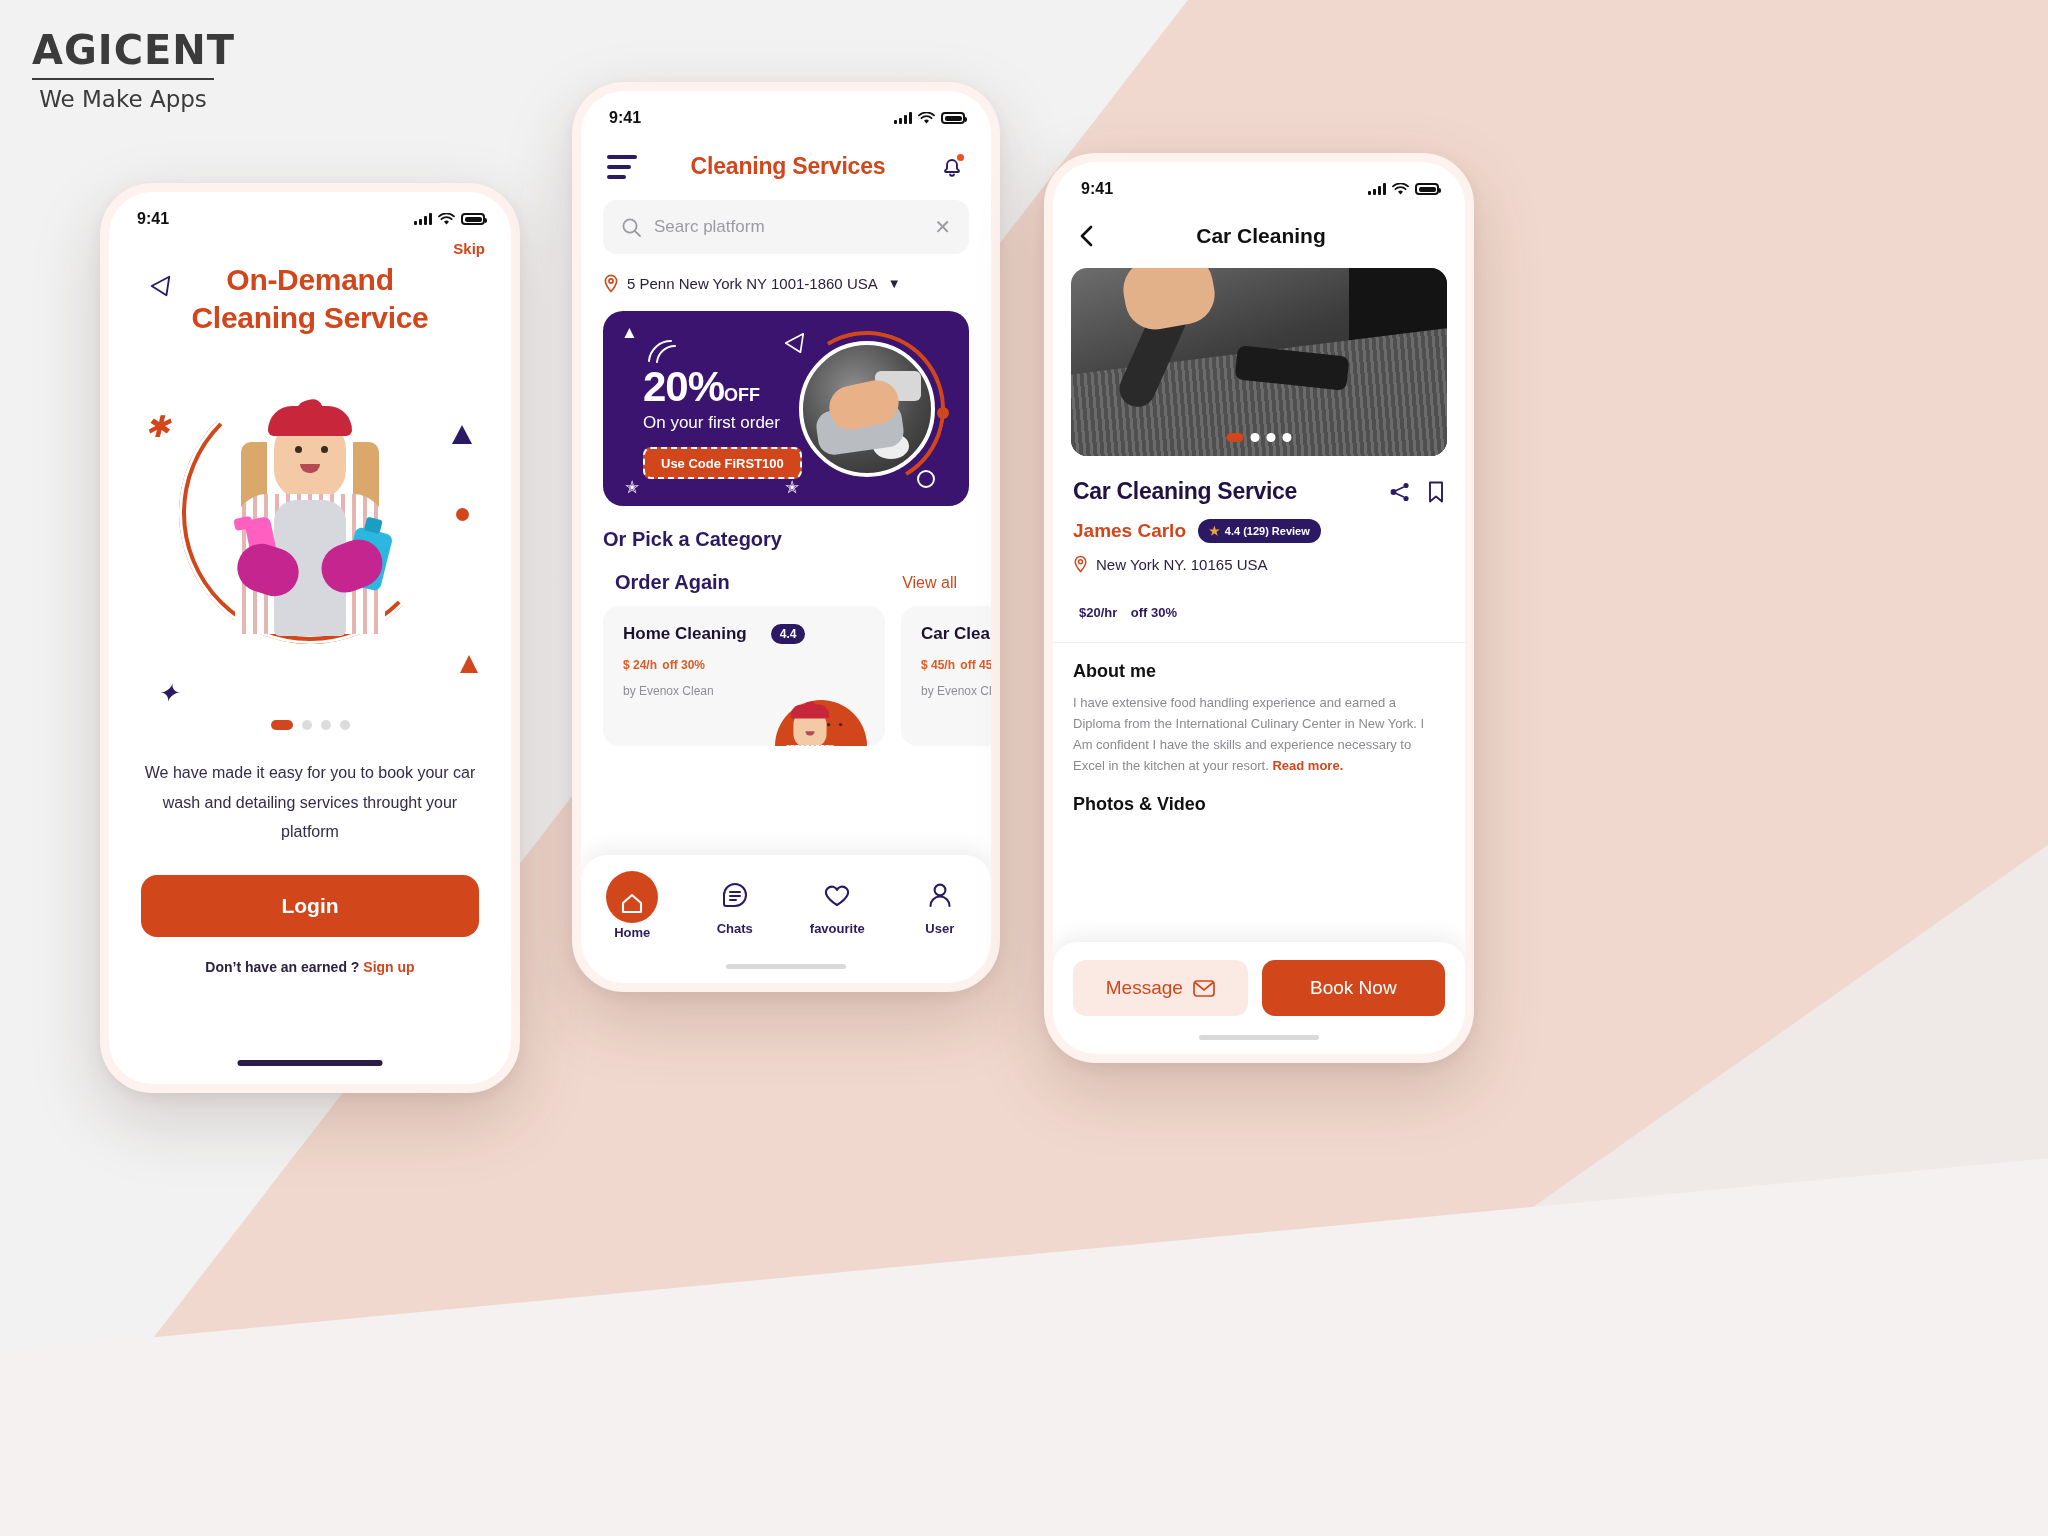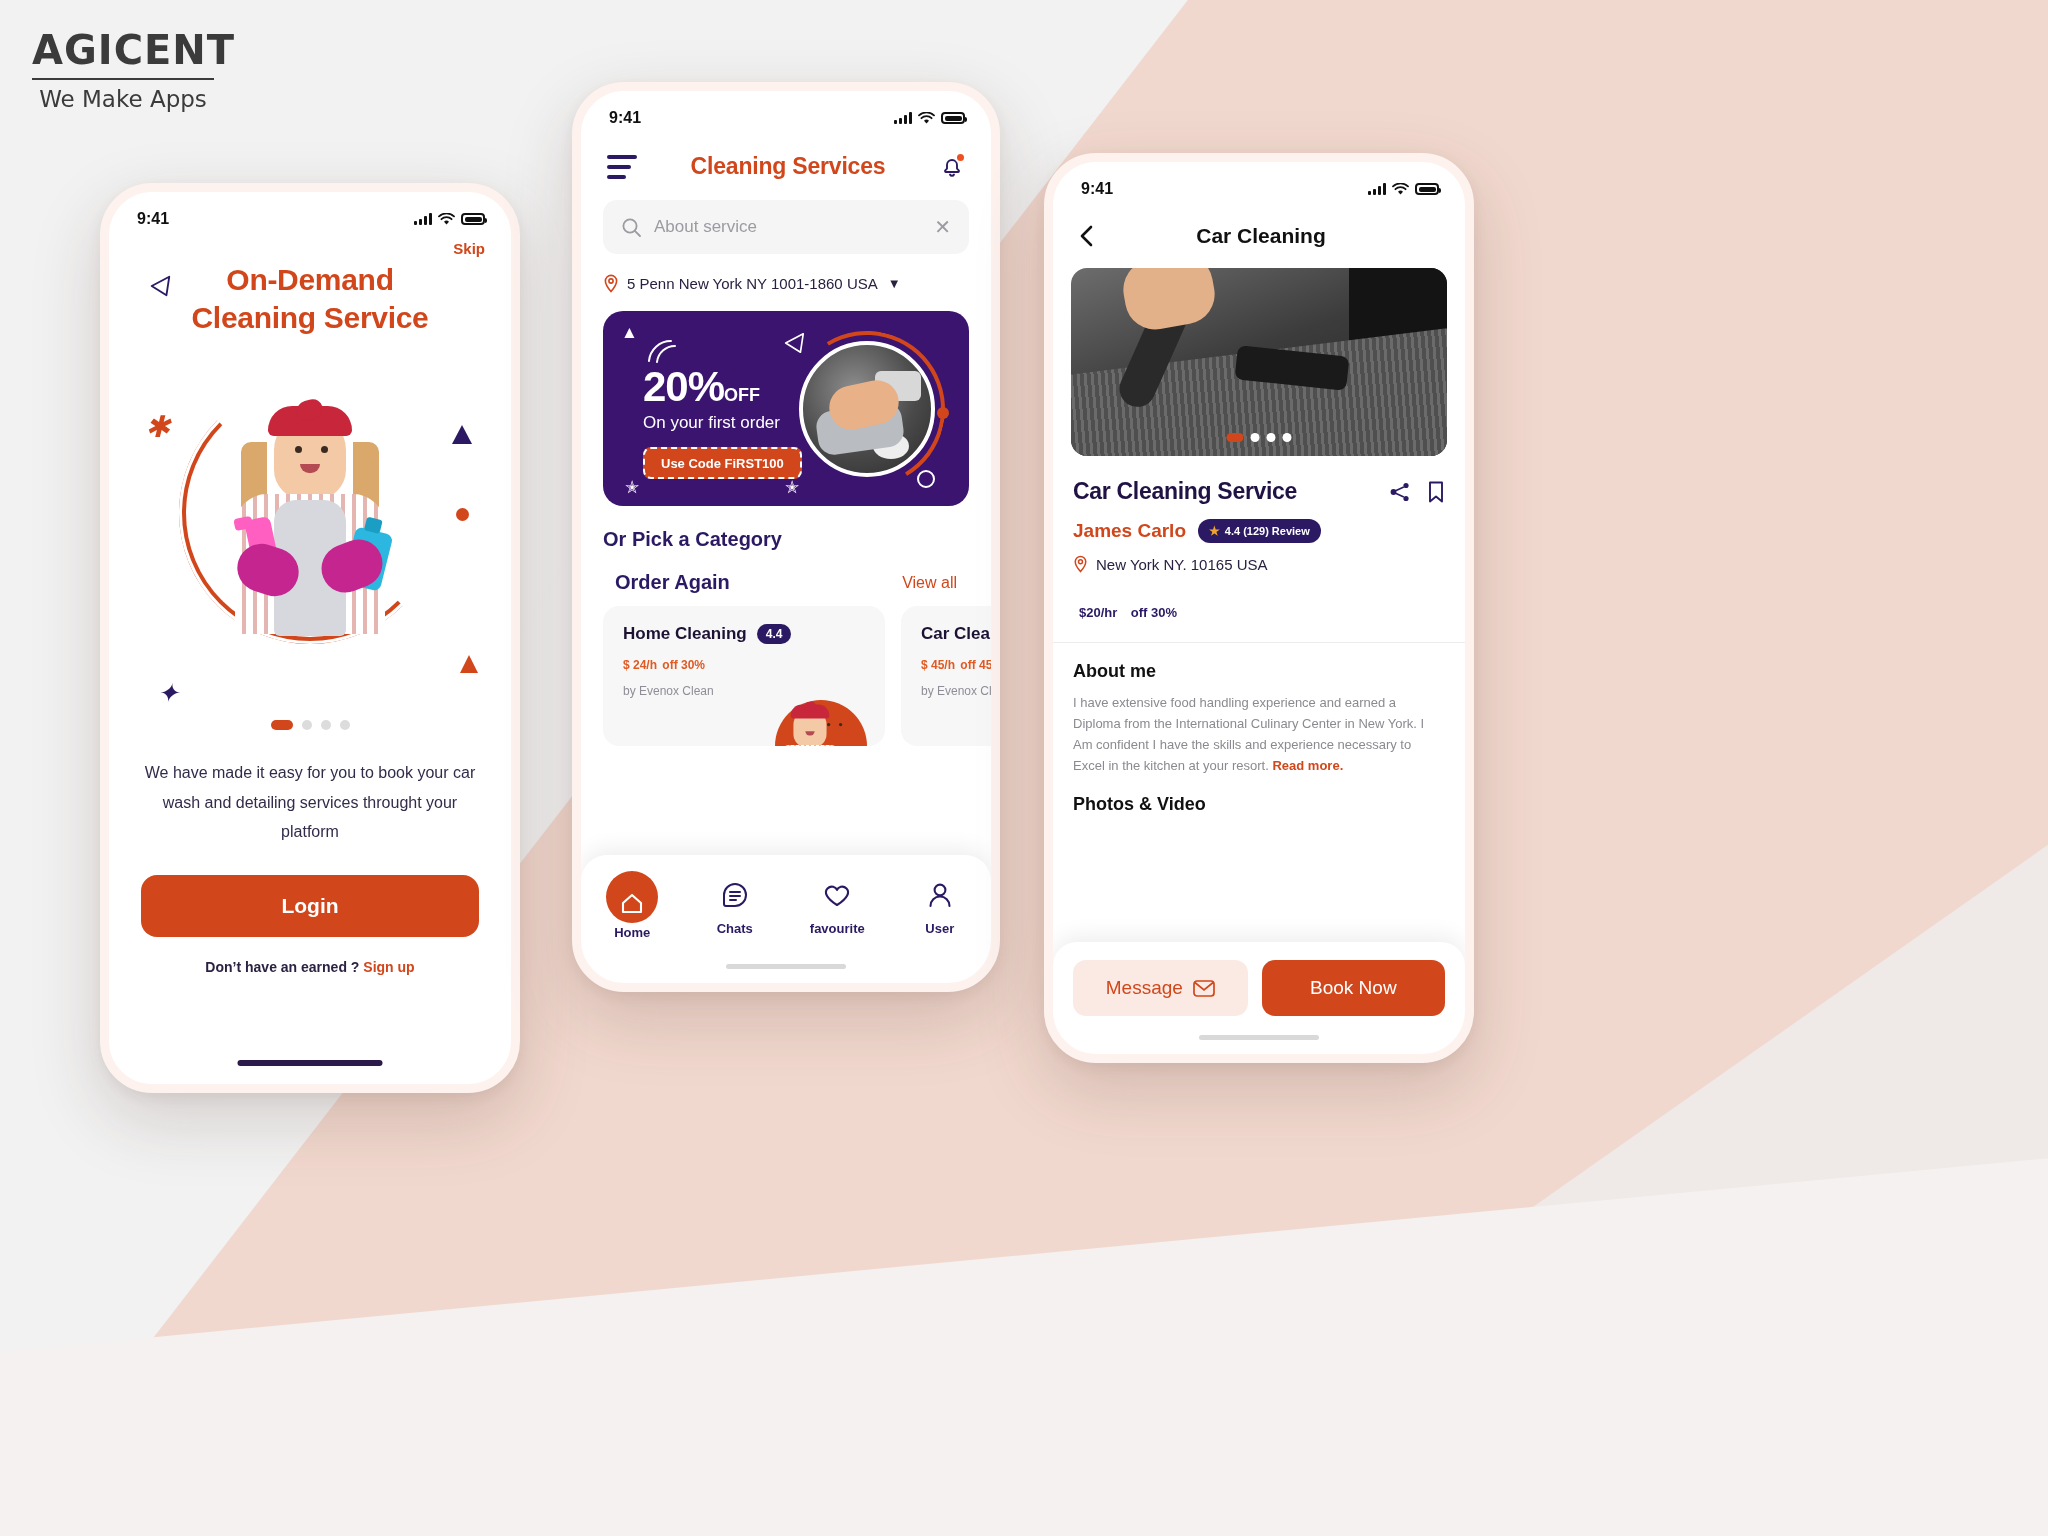--- a/index.html
+++ b/index.html
@@ -227,21 +227,21 @@
   .cat4:after{content:"";position:absolute;right:12px;top:18px;width:30px;height:26px;background:#2a8fd6;border-radius:10px;}
   .cat4:before{content:"";position:absolute;left:12px;top:20px;width:16px;height:32px;background:#7ad0ec;border-radius:5px;}
 
   .row-head { display:flex; align-items:center; justify-content:space-between; margin: 20px 34px 0; }
   .viewall { color:#d1471b; font-size: 16px; }
   .order-cards { display:flex; gap: 16px; margin: 12px 0 0 22px; }
   .ocard {
     width: 282px; height: 140px; background:#f7f7f8; border-radius: 16px; position:relative;
     padding: 18px 0 0 20px; flex: none; overflow:hidden;
   }
-  .ocard-title { font-size: 17px; font-weight: 800; color:#1d1233; display:flex; align-items:center; gap:10px;}
+  .ocard-title { font-size: 17px; font-weight: 800; color:#1d1233; display:flex; align-items:center; gap:24px;}
   .rating-pill { background:#2b1a63; color:#fff; font-size: 12px; font-weight:700; border-radius: 10px; padding: 3px 9px;}
   .ocard-price { margin-top: 8px; font-size: 19px; color:#2b1a63; font-weight: 600;}
   .ocard-price span { color:#e05a22; font-size: 12px; font-weight: 700;}
   .ocard-by { margin-top: 10px; font-size: 12px; color:#8e8e96;}
   .ocard-photo { position:absolute; right: 8px; bottom: 0; width: 110px; height: 112px; }
   .ocard-photo .blob { position:absolute; left: 8px; bottom: 0; width: 92px; height: 46px; background:#d1471b; border-radius: 46px 46px 0 0;}
 
   .tabbar {
     position:absolute; left: 0; right: 0; bottom: 0; height: 128px;
     background:#fff; border-radius: 26px 26px 44px 44px;
@@ -438,21 +438,21 @@
           </svg>
           <span class="bell-badge"></span>
         </div>
       </div>
 
       <div class="searchbar">
         <svg width="21" height="21" viewBox="0 0 21 21">
           <circle cx="9" cy="9" r="6.6" fill="none" stroke="#9b9ba1" stroke-width="1.8"></circle>
           <path d="M13.8 13.8 L19 19" stroke="#9b9ba1" stroke-width="1.8" stroke-linecap="round"></path>
         </svg>
-        <div class="search-ph">About service</div>
+        <div class="search-ph">Searc platform</div>
         <div class="xclose">✕</div>
       </div>
 
       <div class="loc-row">
         <svg width="16" height="19" viewBox="0 0 16 19">
           <path d="M8 1.4c-3.1 0-5.6 2.5-5.6 5.6 0 4.2 5.6 10.5 5.6 10.5s5.6-6.3 5.6-10.5c0-3.1-2.5-5.6-5.6-5.6Z" fill="none" stroke="#d1471b" stroke-width="1.6"></path>
           <circle cx="8" cy="7" r="2.1" fill="none" stroke="#d1471b" stroke-width="1.6"></circle>
         </svg>
         <span>5 Penn New York NY 1001-1860 USA</span>
         <span class="chev-down">▼</span>

